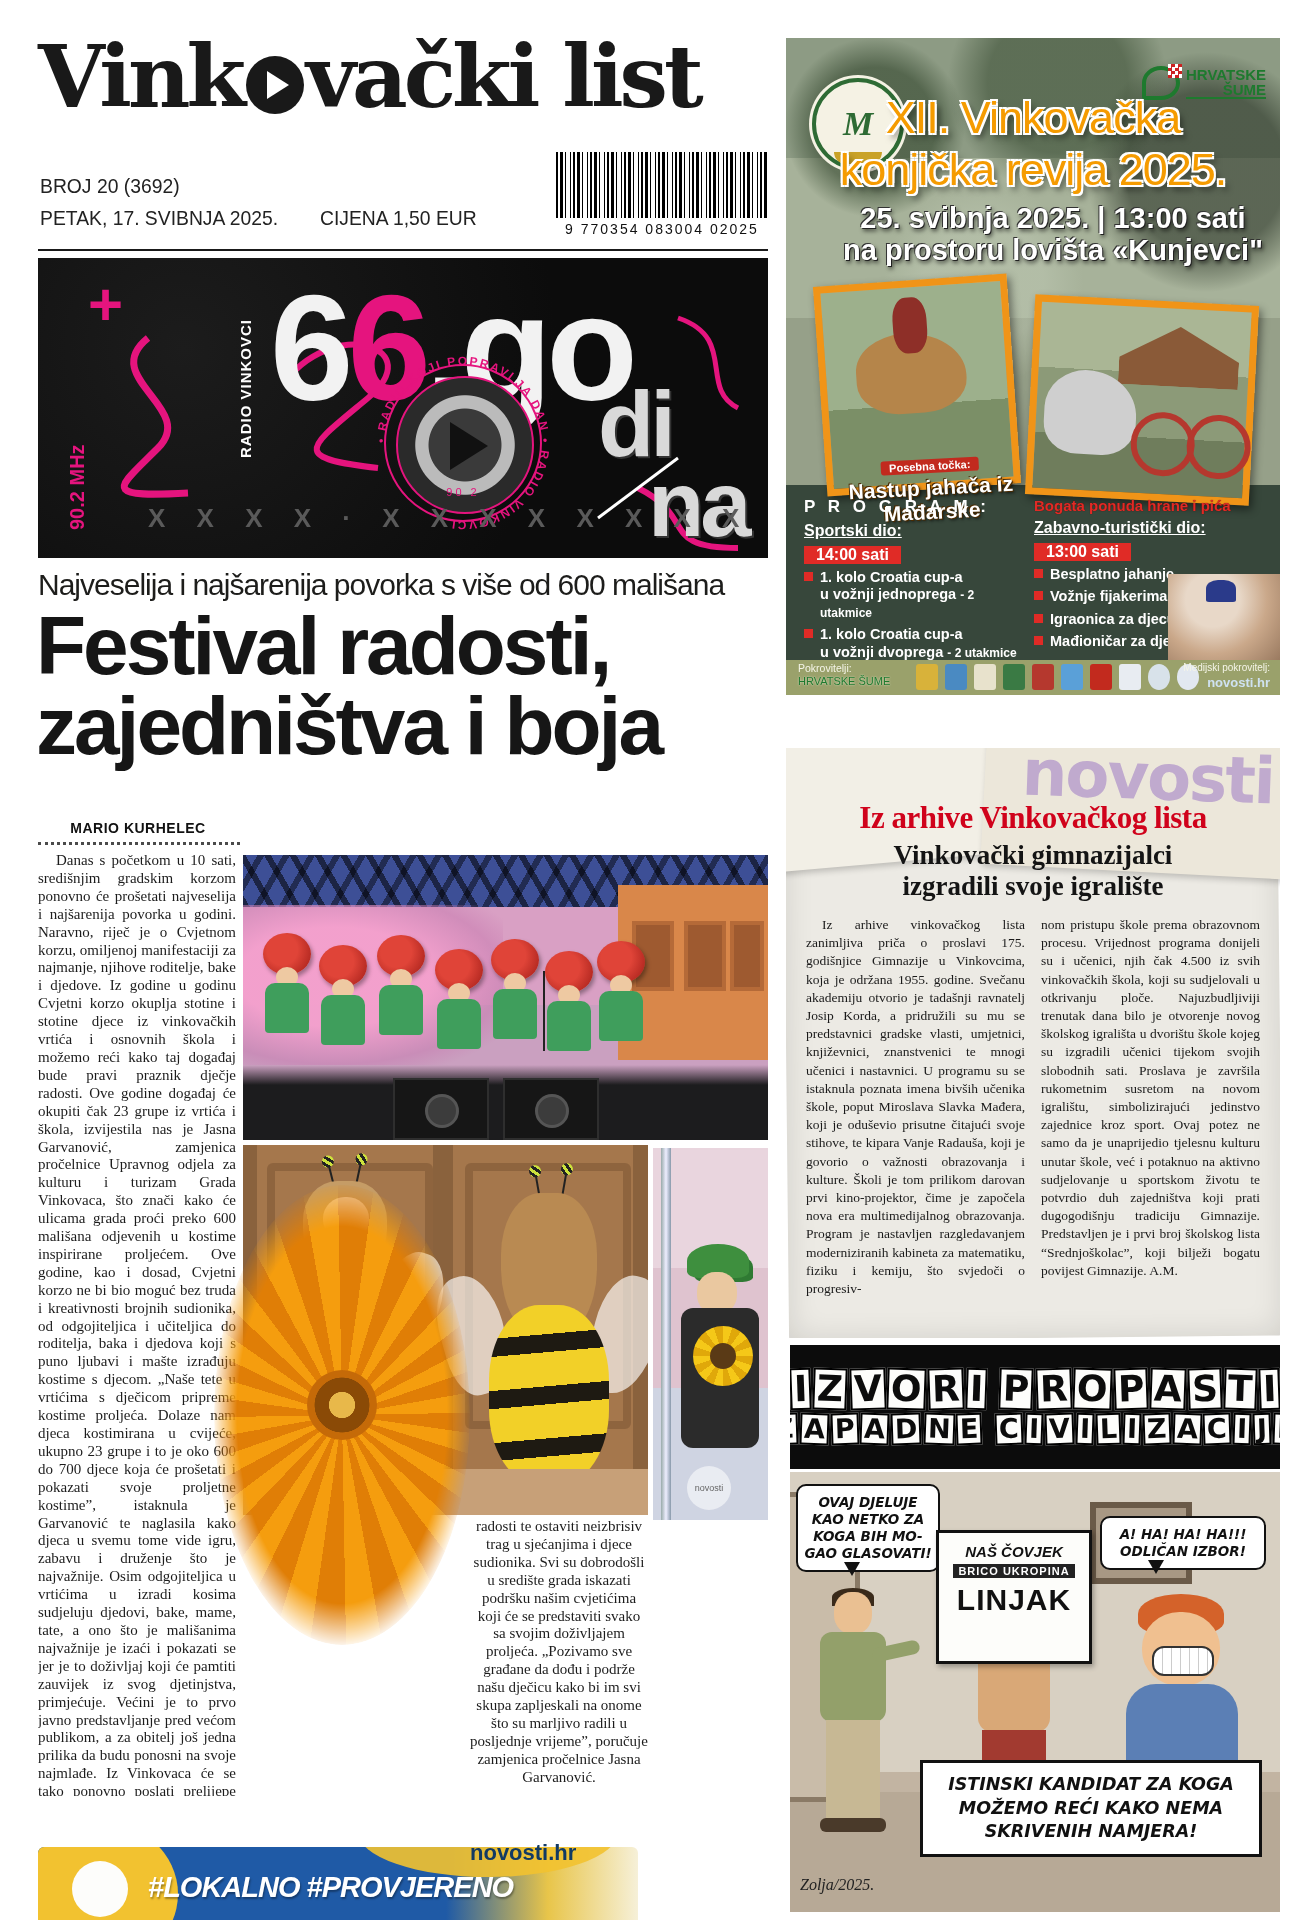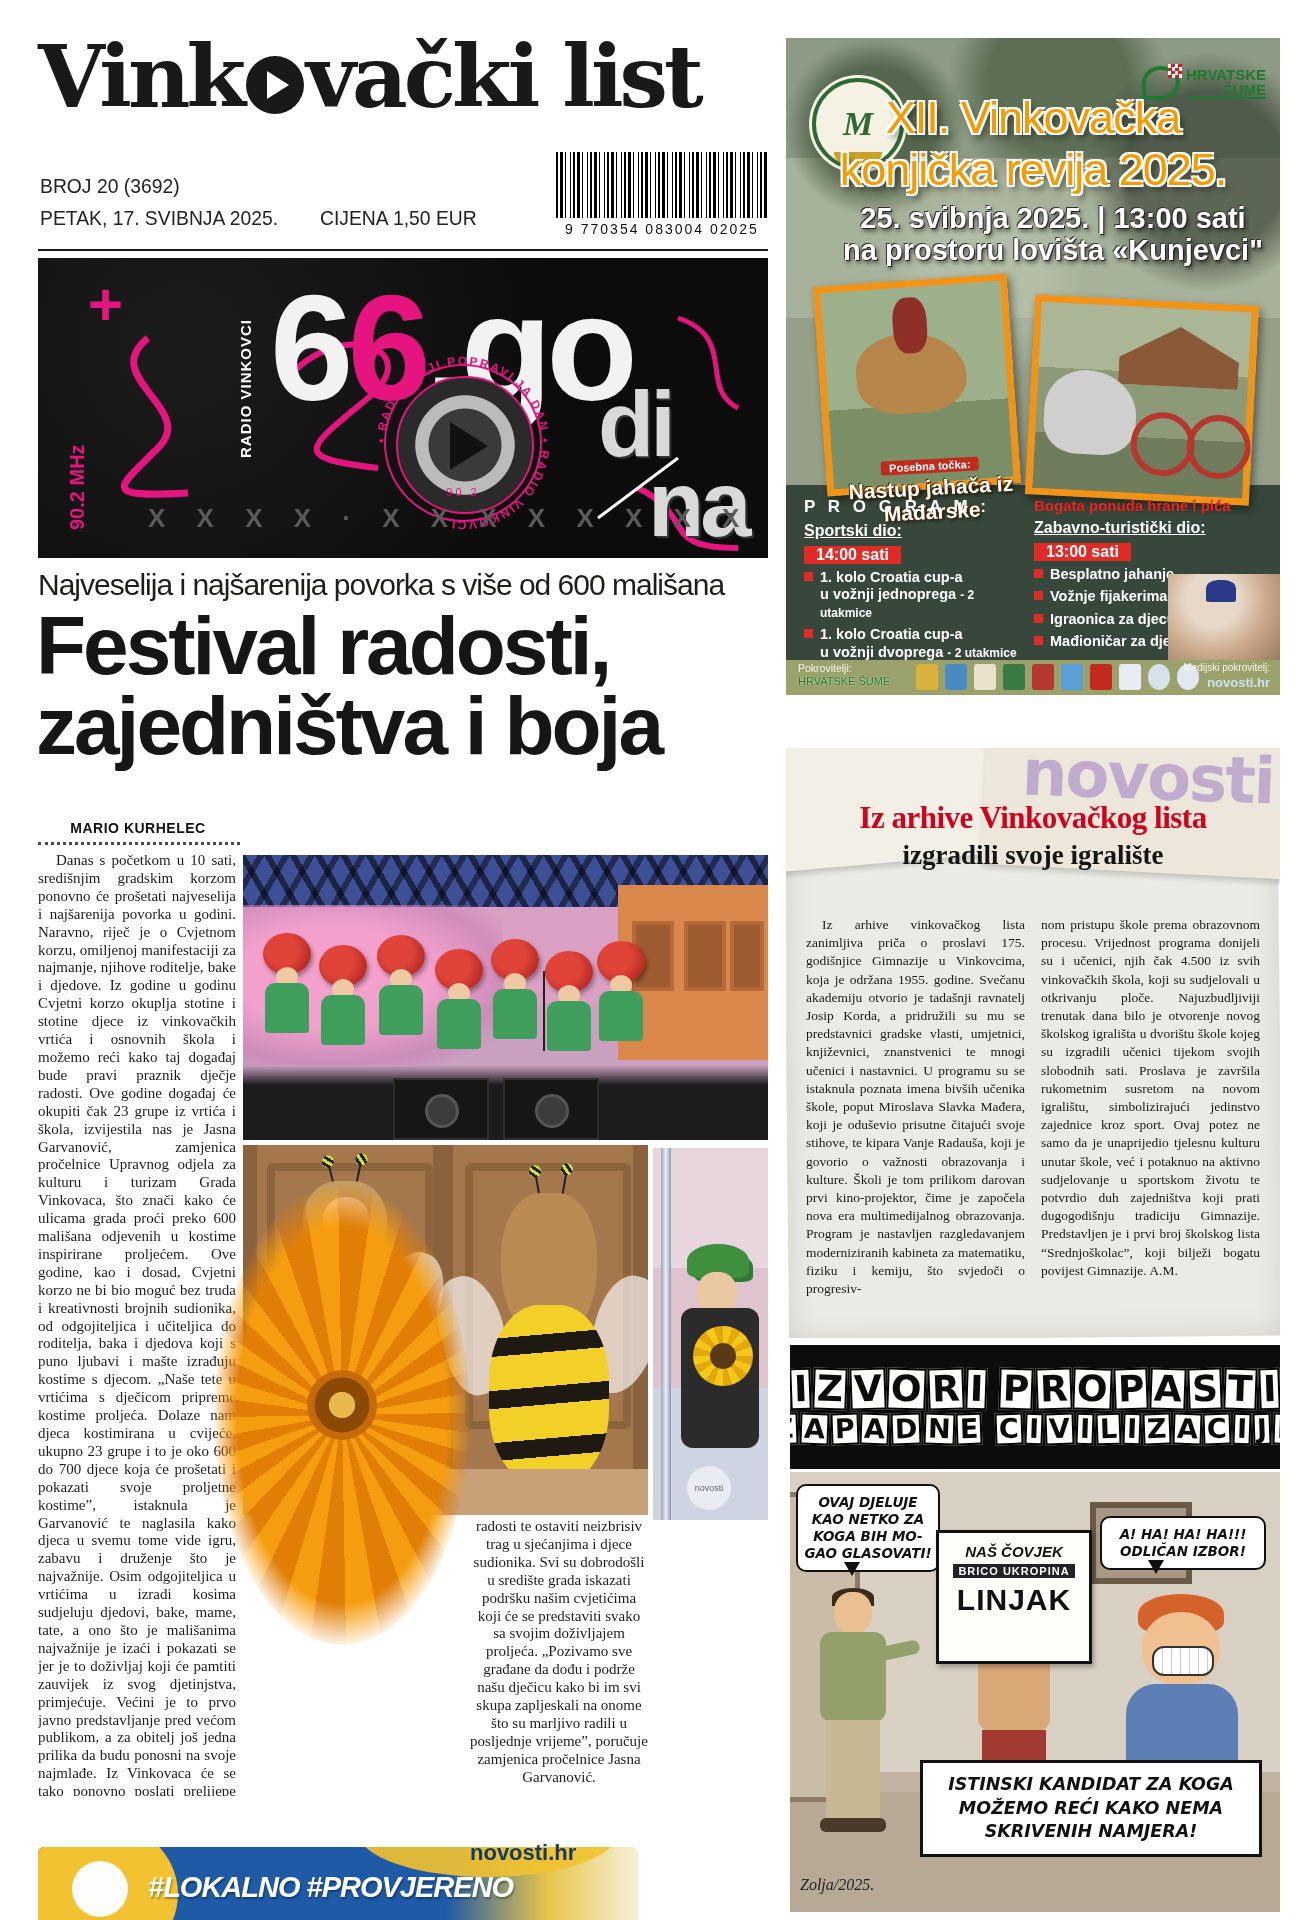--- a/index.html
+++ b/index.html
@@ -488,20 +488,21 @@
     </div>
   </div>
 
   <div class="abs archive">
     <div class="paperbg"></div>
     <div class="clip1"></div>
     <div class="clip2"></div>
     <div class="novosti-bg">novosti</div>
     <div class="arch-head">Iz arhive Vinkovačkog lista</div>
     <div class="arch-sub">
+      <div>Vinkovački gimnazijalci</div>
       <div>izgradili svoje igralište</div>
     </div>
     <div class="arch-cols">
       <div class="arch-col"><span class="ind" style="display:inline-block;width:16px;"></span><span>Iz arhive vinkovačkog lista zanimljiva priča o proslavi 175. godišnjice Gimnazije u Vinkovcima, koja je održana 1955. godine. Svečanu akademiju otvorio je tadašnji ravnatelj Josip Korda, a pridružili su mu se predstavnici gradske vlasti, umjetnici, književnici, znanstvenici te mnogi učenici i nastavnici. U programu su se istaknula poznata imena bivših učenika škole, poput Miroslava Slavka Mađera, koji je oduševio prisutne čitajući svoje stihove, te kipara Vanje Radauša, koji je govorio o važnosti obrazovanja i kulture. Školi je tom prilikom darovan prvi kino-projektor, čime je započela nova era multimedijalnog obrazovanja. Program je nastavljen razgledavanjem moderniziranih kabineta za matematiku, fiziku i kemiju, što svjedoči o progresiv-</span></div>
       <div class="arch-col"><span>nom pristupu škole prema obrazovnom procesu. Vrijednost programa donijeli su i učenici, njih čak 4.500 iz svih vinkovačkih škola, koji su sudjelovali u otkrivanju ploče. Najuzbudljiviji trenutak dana bilo je otvorenje novog školskog igrališta u dvorištu škole kojeg su izgradili učenici tijekom svojih slobodnih sati. Proslava je završila rukometnim susretom na novom igralištu, simbolizirajući jedinstvo zajednice kroz sport. Ovaj potez ne samo da je unaprijedio tjelesnu kulturu unutar škole, već i potaknuo na aktivno sudjelovanje u sportskom životu te potvrdio duh zajedništva koji prati dugogodišnju tradiciju Gimnazije. Predstavljen je i prvi broj školskog lista “Srednjoškolac”, koji bilježi bogatu povijest Gimnazije. A.M.</span></div>
     </div>
   </div>
 
   <div class="abs comic-title">
     <div class="stencil row1"><span class="lbox">I</span><span class="lbox">Z</span><span class="lbox">V</span><span class="lbox">O</span><span class="lbox">R</span><span class="lbox">I</span><span class="lsp">&nbsp;</span><span class="lbox">P</span><span class="lbox">R</span><span class="lbox">O</span><span class="lbox">P</span><span class="lbox">A</span><span class="lbox">S</span><span class="lbox">T</span><span class="lbox">I</span></div>

